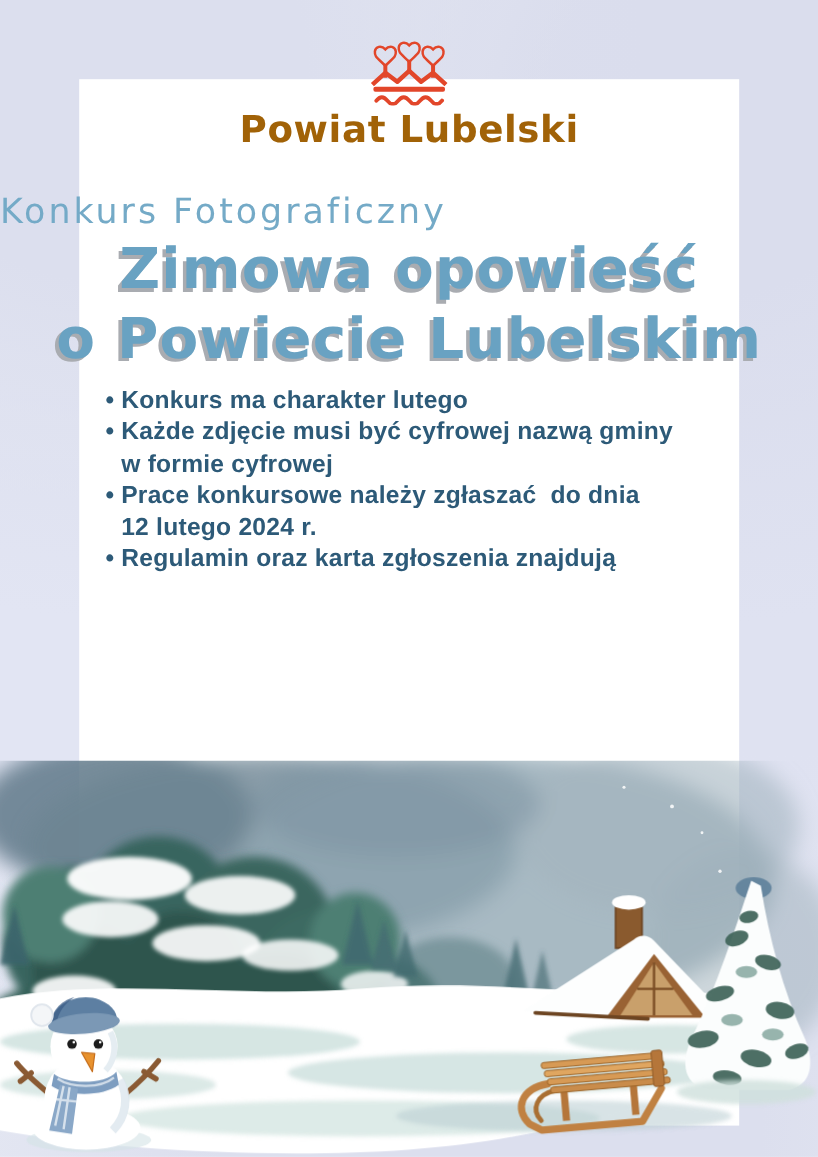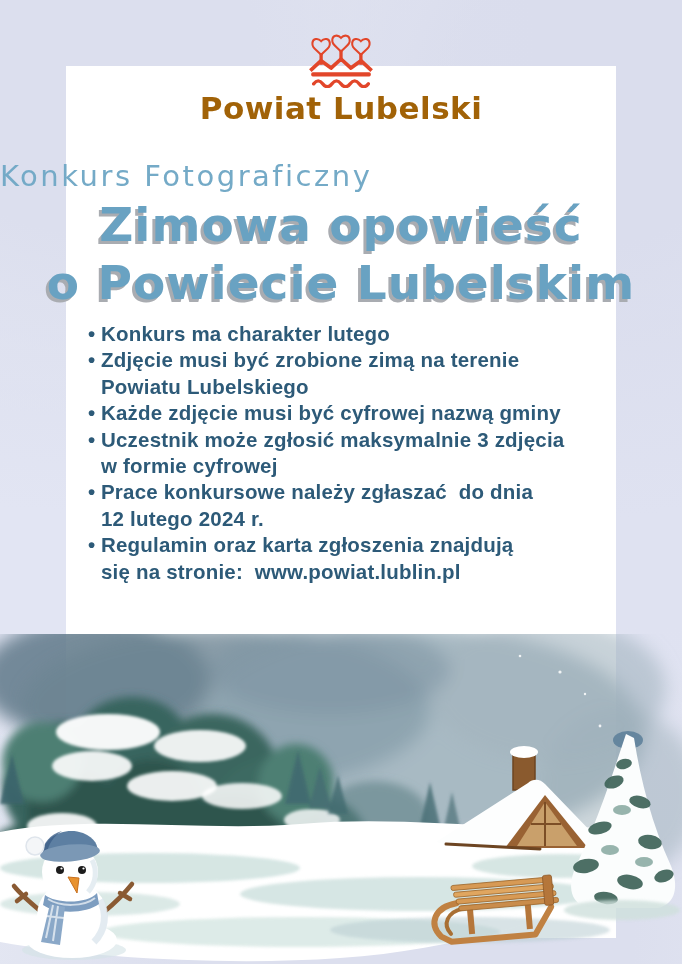--- a/index.html
+++ b/index.html
@@ -81,37 +81,31 @@
 <div class="org-title">Powiat Lubelski</div>
 <div class="kicker">Konkurs Fotograficzny</div>
 <div class="big-title l1">Zimowa opowieść</div>
 <div class="big-title l2">o Powiecie Lubelskim</div>
 
 <div class="rules">
   <div>
     <div class="rule-line"><span class="bullet">•</span><span>Konkurs ma charakter lutego</span></div>
   </div>
   <div>
-    <div class="rule-line"><span class="bullet">•</span><span>Zdjęcie musi być zrobione zimą na terenie</span></div>
-    <div class="rule-line cont"><span>Powiatu Lubelskiego</span></div>
-  </div>
-  <div>
     <div class="rule-line"><span class="bullet">•</span><span>Każde zdjęcie musi być cyfrowej nazwą gminy</span></div>
   </div>
   <div>
-    <div class="rule-line"><span class="bullet">•</span><span>Uczestnik może zgłosić maksymalnie 3 zdjęcia</span></div>
     <div class="rule-line cont"><span>w formie cyfrowej</span></div>
   </div>
   <div>
     <div class="rule-line"><span class="bullet">•</span><span>Prace konkursowe należy zgłaszać  do dnia</span></div>
     <div class="rule-line cont"><span>12 lutego 2024 r.</span></div>
   </div>
   <div>
     <div class="rule-line"><span class="bullet">•</span><span>Regulamin oraz karta zgłoszenia znajdują</span></div>
-    <div class="rule-line cont"><span>się na stronie:  www.powiat.lublin.pl</span></div>
   </div>
 </div>
 
 <svg class="scene" viewBox="0 0 682 330" aria-hidden="true">
   <defs>
     <filter id="soft" x="-40%" y="-40%" width="180%" height="180%">
         <feGaussianBlur stdDeviation="9"></feGaussianBlur>
       </filter>
     <filter id="soft2" x="-40%" y="-40%" width="180%" height="180%">
         <feGaussianBlur stdDeviation="4"></feGaussianBlur>

